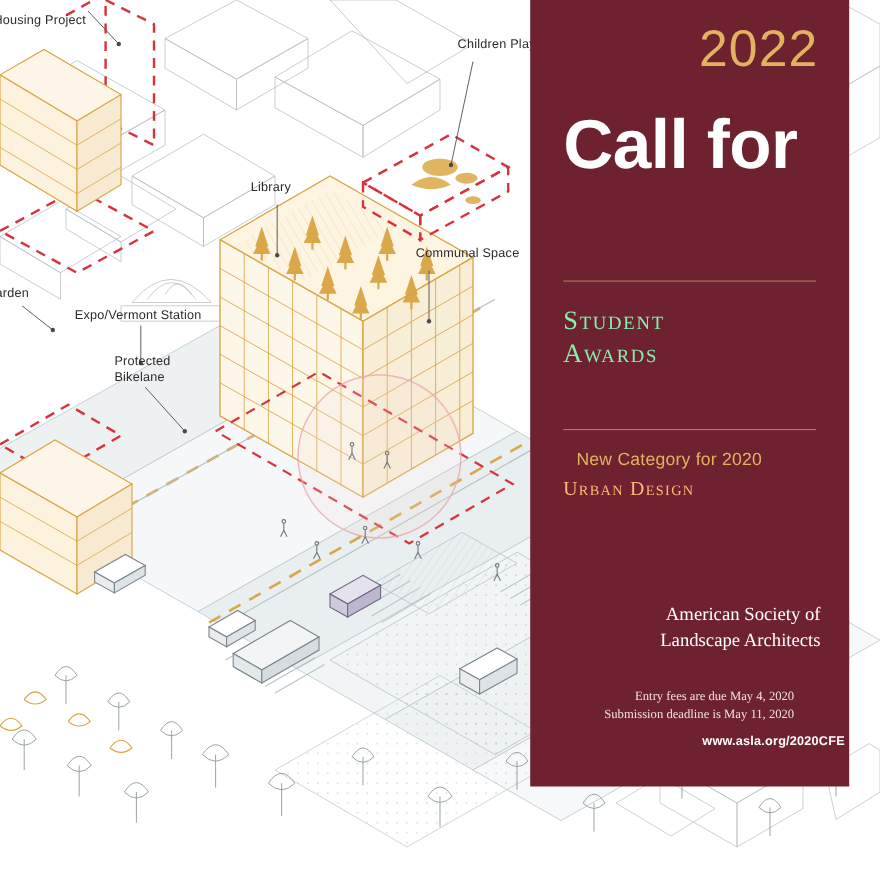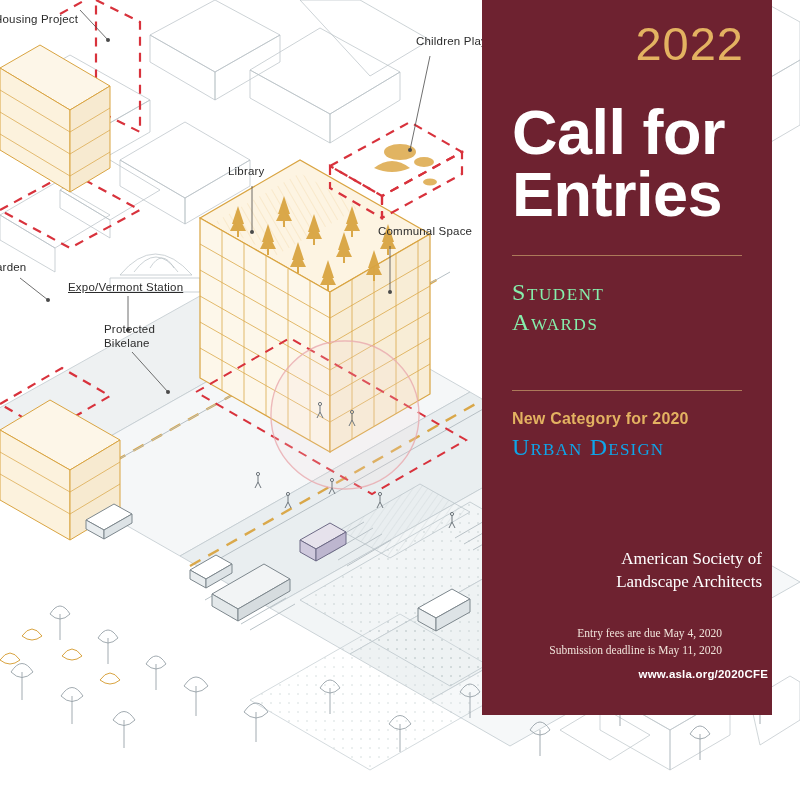--- a/index.html
+++ b/index.html
@@ -90,48 +90,47 @@
     color: #86efac;
     font-family: "Liberation Serif", serif;
     font-size: 24px;
     line-height: 1.25;
     letter-spacing: 1.6px;
   }
   .sc { font-variant: small-caps; }
   .panel-newcat {
     position: absolute;
     top: 410px;
-    left: 30px;
+    left: 42px;
     color: #e3b261;
     font-size: 16px;
-    font-weight: bold;
+    font-weight: normal;
     letter-spacing: .2px;
   }
   .panel-newcat-sub {
     position: absolute;
     top: 434px;
     left: 30px;
-    color: #0ea5e9;
+    color: #fdba74;
     font-family: "Liberation Serif", serif;
-    font-size: 24px;
+    font-size: 18px;
     letter-spacing: 1.2px;
   }
   .panel-org {
     position: absolute;
     top: 548px;
     left: 0;
     width: 290px;
     padding-right: 26px;
     box-sizing: border-box;
     text-align: right;
     font-family: "Liberation Serif", serif;
     font-size: 17px;
     line-height: 1.35;
     color: #ffffff;
-    margin-left: 16px;
   }
   .panel-fees {
     position: absolute;
     top: 625px;
     left: 0;
     width: 266px;
     padding-right: 26px;
     box-sizing: border-box;
     text-align: right;
     font-family: "Liberation Serif", serif;
@@ -522,31 +521,30 @@
           <circle cx="48" cy="300" r="2"></circle>
         </g>
       </g>
     </svg>
 
     <div class="callout" style="left:-6px; top:12px;">Housing Project</div>
     <div class="callout" style="left:416px; top:34px;">Children Play</div>
     <div class="callout" style="left:228px; top:164px;">Library</div>
     <div class="callout" style="left:378px; top:224px;">Communal Space</div>
     <div class="callout" style="left:-4px; top:260px;">arden</div>
-    <div class="callout" style="left:68px; top:280px;text-decoration:underline;">Expo/Vermont Station</div>
+    <div class="callout" style="left:68px; top:280px;">Expo/Vermont Station</div>
     <div class="callout two-line" style="left:104px; top:322px;">Protected
 Bikelane</div>
   </div>
 
   <div class="panel">
     <div class="panel-year">2022</div>
 
     <div class="panel-title">
       <div>Call for</div>
-      <div>Entries</div>
     </div>
 
     <div class="rule rule-1"></div>
 
     <div class="panel-award">
       <div class="sc">Student</div>
       <div class="sc">Awards</div>
     </div>
 
     <div class="rule rule-2"></div>

